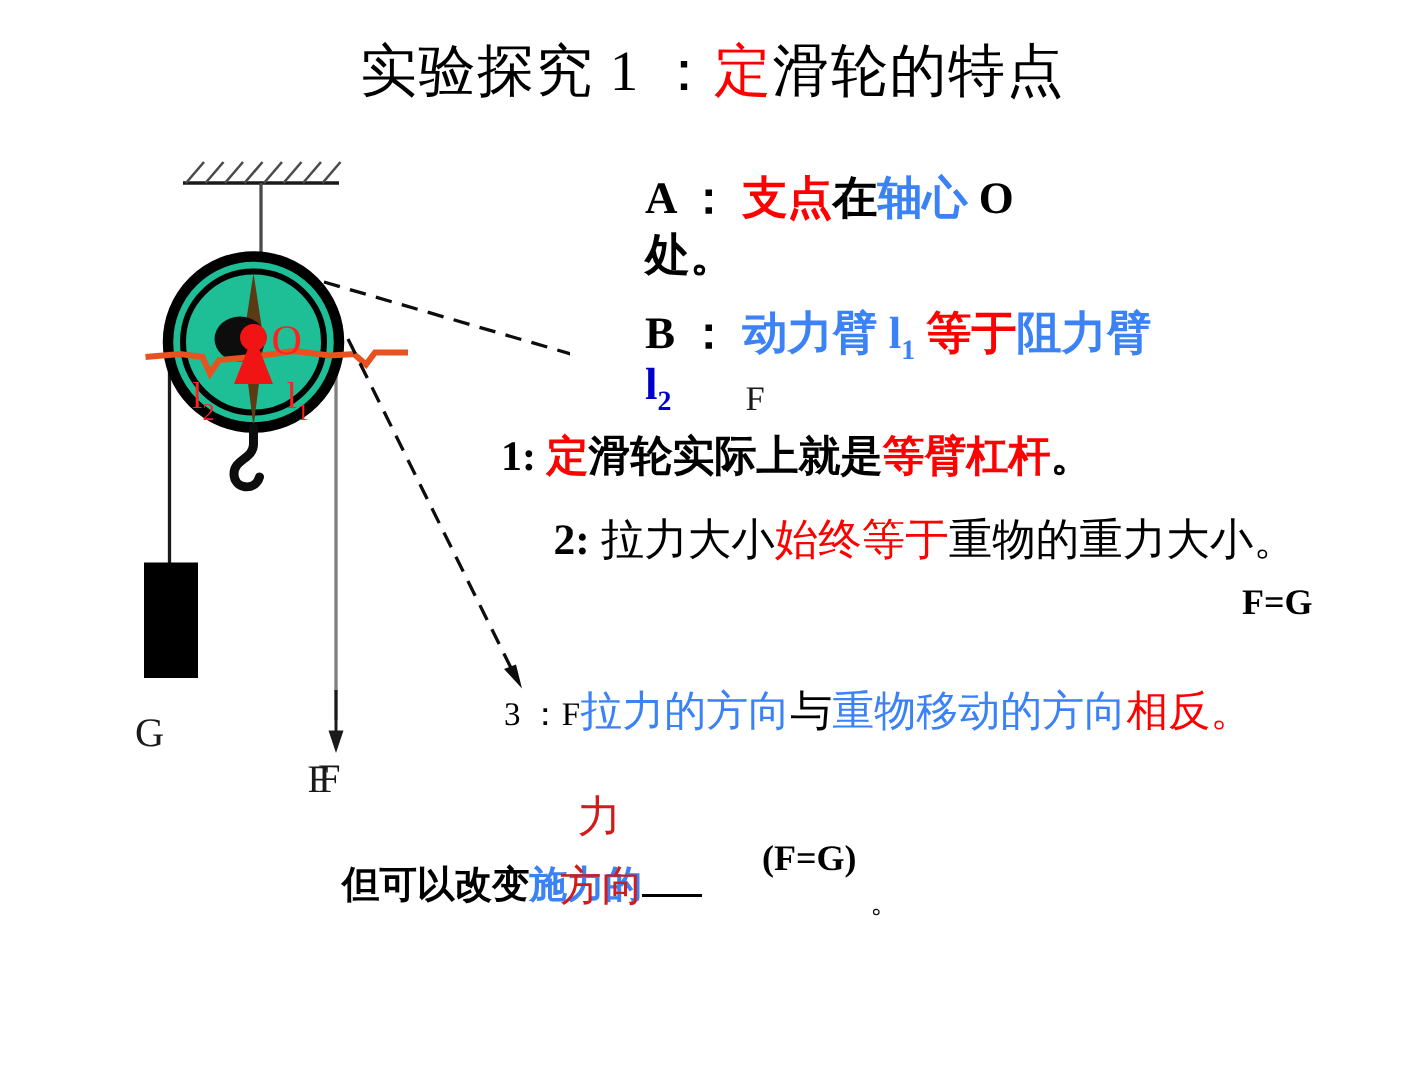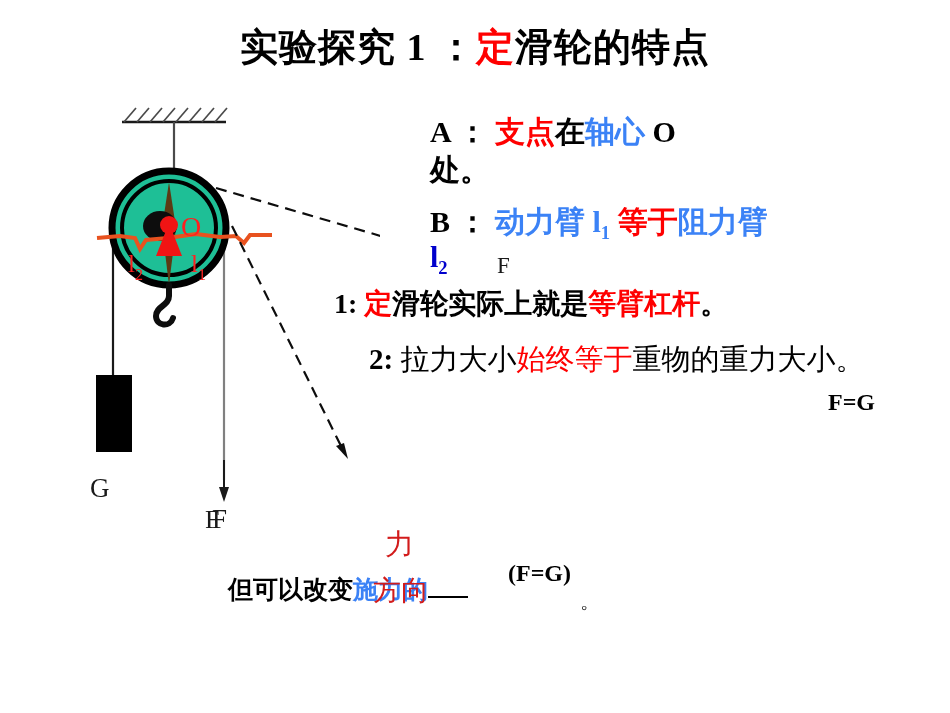--- a/index.html
+++ b/index.html
@@ -17,21 +17,21 @@
   }
 
   
   #title {
     position: absolute;
     left: 0;
     top: 22px;
     width: 950px;
     text-align: center;
     font-size: 38px;
-    font-weight: bold;
+    font-weight: normal;
     color: #000000;
     white-space: nowrap;
     letter-spacing: 1px;
   }
   .red  { color: #ff0000; }
   .blue { color: #3b82f6; }
   .blk  { color: #000000; }
 
   
   #diagram {
@@ -257,20 +257,23 @@
   <div class="txt" id="stmt-1">
     <span class="blk">1: </span><span class="red">定</span><span class="blk">滑轮实际上就是</span><span class="red">等臂杠杆</span><span class="blk">。</span>
   </div>
 
   <div class="txt" id="stmt-2">
     <span class="blk" style="font-weight:bold;">2: </span><span class="blk">拉力大小</span><span class="red">始终等于</span><span class="blk">重物的重力大小。</span>
   </div>
 
   <div class="txt" id="fg-eq">F=G</div>
 
+  <div class="txt" id="stmt-3">
+    <span class="num">3 ：</span><span class="fmark">F</span><span class="blue">拉力的方向</span><span class="blk">与</span><span class="blue">重物移动的方向</span><span class="red">相反。</span>
+  </div>
 
   <div id="stray-f">F</div>
 
   <div class="txt" id="concl-2">
     <span class="blk">但可以改变</span><span class="blue">施力的</span><span class="blank blank-short"></span>
   </div>
 
   <div class="ink" id="ink-li">力</div>
   <div class="ink" id="ink-fangxiang">方向</div>
 

